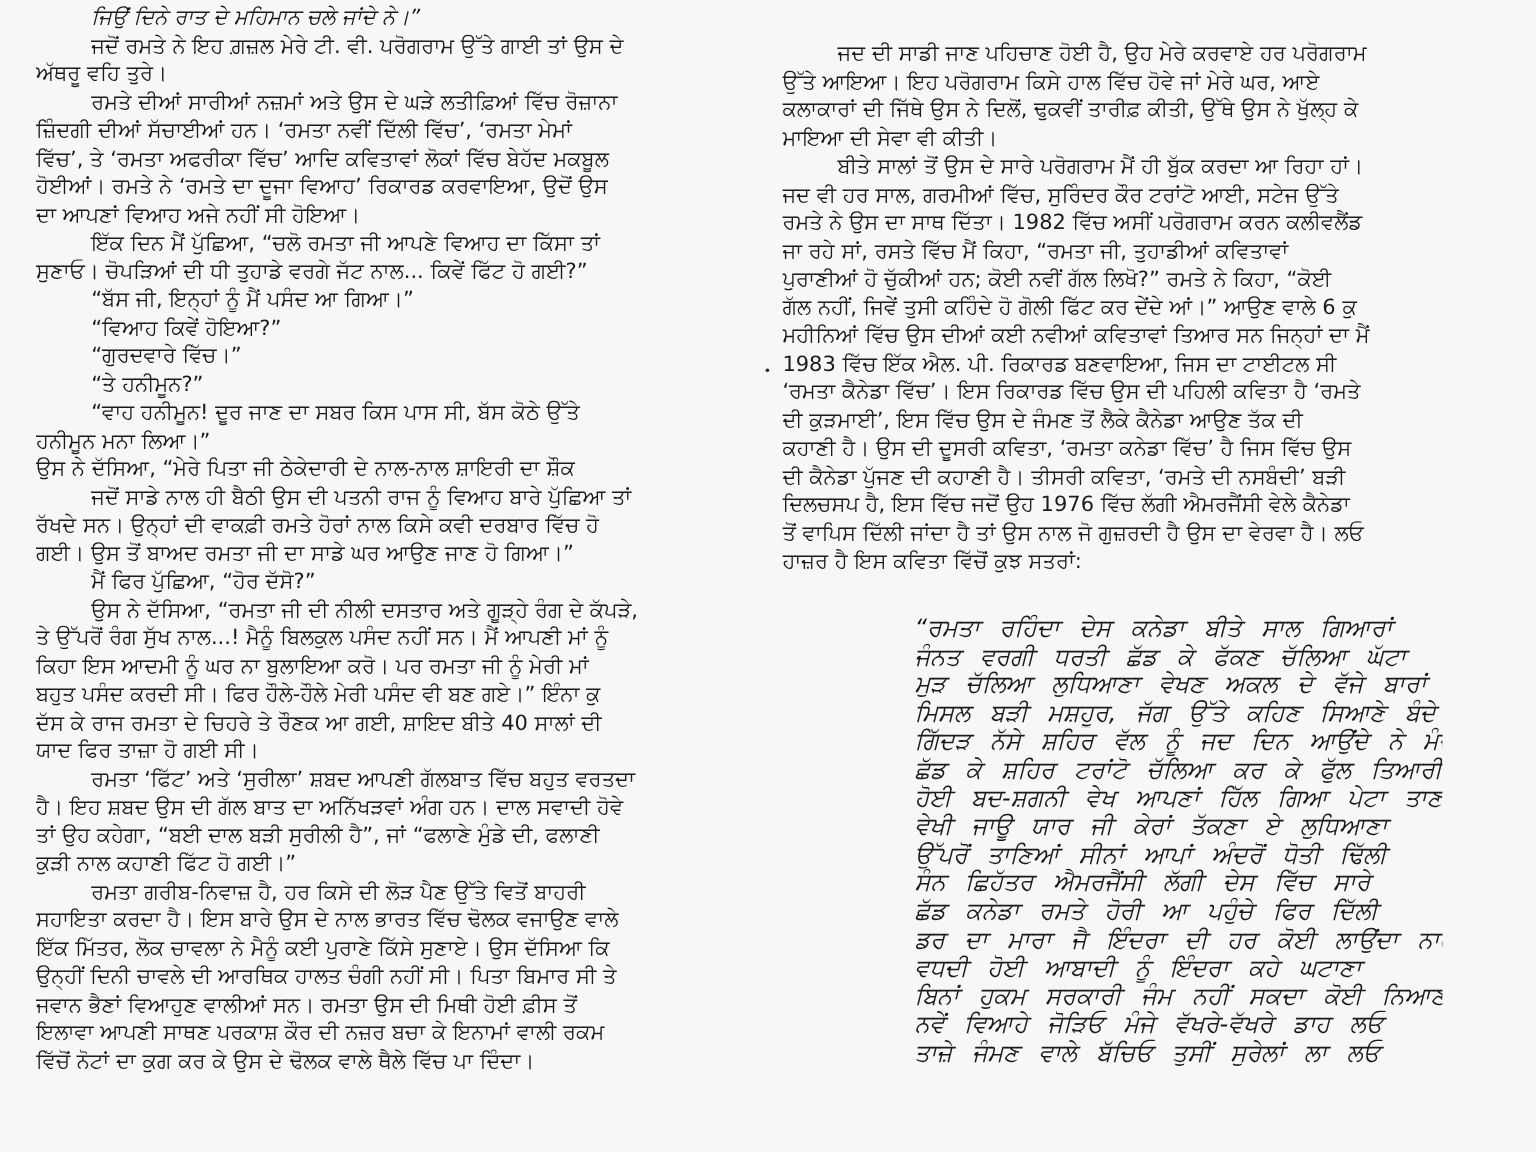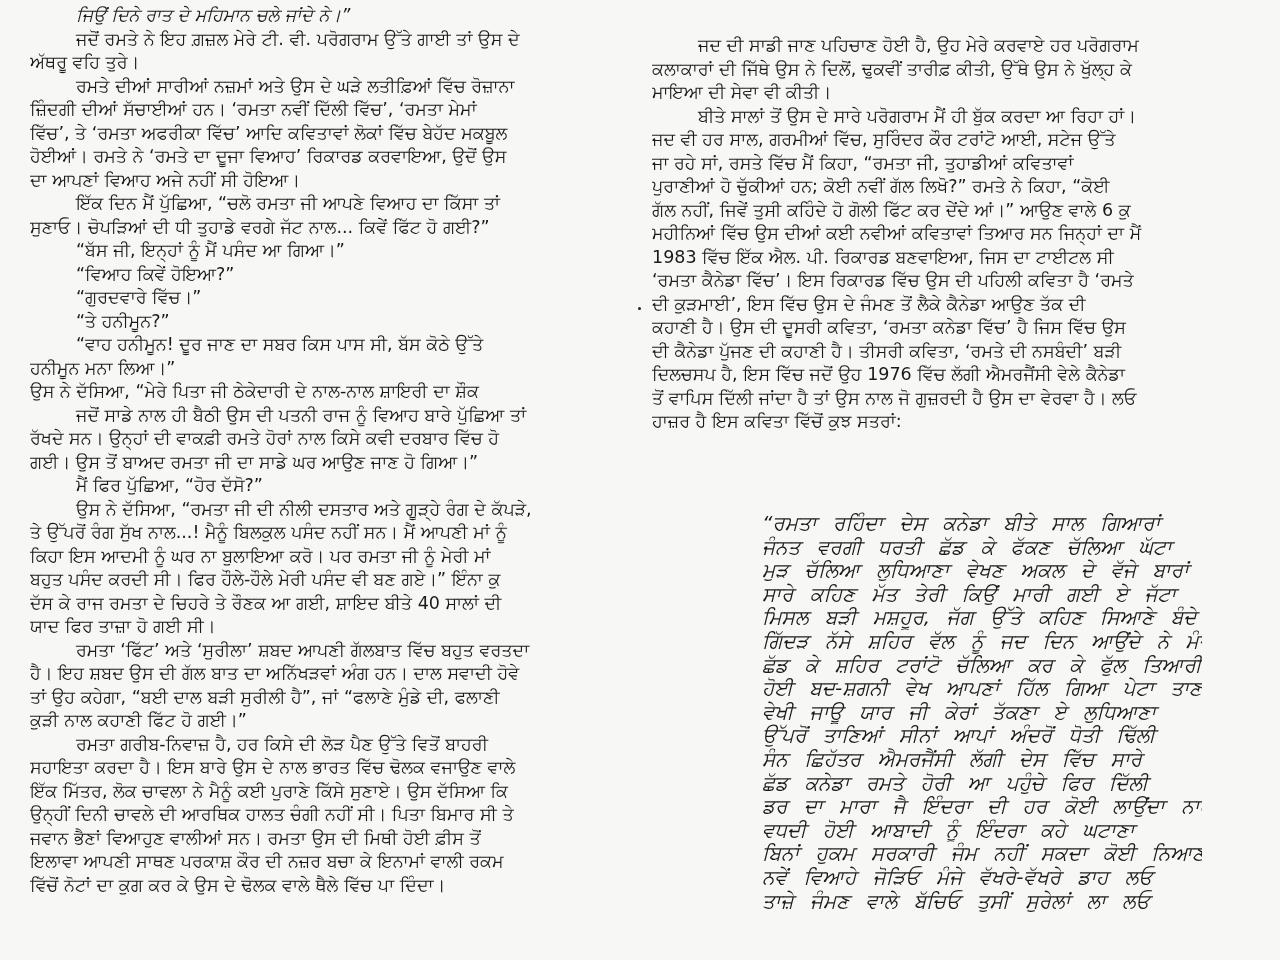--- a/index.html
+++ b/index.html
@@ -67,42 +67,43 @@
       <span class="line indent">ਰਮਤਾ ਗਰੀਬ-ਨਿਵਾਜ਼ ਹੈ, ਹਰ ਕਿਸੇ ਦੀ ਲੋੜ ਪੈਣ ਉੱਤੇ ਵਿਤੋਂ ਬਾਹਰੀ</span>
       <span class="line">ਸਹਾਇਤਾ ਕਰਦਾ ਹੈ। ਇਸ ਬਾਰੇ ਉਸ ਦੇ ਨਾਲ ਭਾਰਤ ਵਿੱਚ ਢੋਲਕ ਵਜਾਉਣ ਵਾਲੇ</span>
       <span class="line">ਇੱਕ ਮਿੱਤਰ, ਲੋਕ ਚਾਵਲਾ ਨੇ ਮੈਨੂੰ ਕਈ ਪੁਰਾਣੇ ਕਿੱਸੇ ਸੁਣਾਏ। ਉਸ ਦੱਸਿਆ ਕਿ</span>
       <span class="line">ਉਨ੍ਹੀਂ ਦਿਨੀ ਚਾਵਲੇ ਦੀ ਆਰਥਿਕ ਹਾਲਤ ਚੰਗੀ ਨਹੀਂ ਸੀ। ਪਿਤਾ ਬਿਮਾਰ ਸੀ ਤੇ</span>
       <span class="line">ਜਵਾਨ ਭੈਣਾਂ ਵਿਆਹੁਣ ਵਾਲੀਆਂ ਸਨ। ਰਮਤਾ ਉਸ ਦੀ ਮਿਥੀ ਹੋਈ ਫ਼ੀਸ ਤੋਂ</span>
       <span class="line">ਇਲਾਵਾ ਆਪਣੀ ਸਾਥਣ ਪਰਕਾਸ਼ ਕੌਰ ਦੀ ਨਜ਼ਰ ਬਚਾ ਕੇ ਇਨਾਮਾਂ ਵਾਲੀ ਰਕਮ</span>
       <span class="line">ਵਿੱਚੋਂ ਨੋਟਾਂ ਦਾ ਕੁਗ ਕਰ ਕੇ ਉਸ ਦੇ ਢੋਲਕ ਵਾਲੇ ਥੈਲੇ ਵਿੱਚ ਪਾ ਦਿੰਦਾ।</span>
     </div>
   <div class="col col-right" id="right-col">
       <span class="line indent">ਜਦ ਦੀ ਸਾਡੀ ਜਾਣ ਪਹਿਚਾਣ ਹੋਈ ਹੈ, ਉਹ ਮੇਰੇ ਕਰਵਾਏ ਹਰ ਪਰੋਗਰਾਮ</span>
+      <span class="line">ਉੱਤੇ ਆਇਆ। ਇਹ ਪਰੋਗਰਾਮ ਕਿਸੇ ਹਾਲ ਵਿੱਚ ਹੋਵੇ ਜਾਂ ਮੇਰੇ ਘਰ, ਆਏ</span>
       <span class="line">ਕਲਾਕਾਰਾਂ ਦੀ ਜਿੱਥੇ ਉਸ ਨੇ ਦਿਲੋਂ, ਢੁਕਵੀਂ ਤਾਰੀਫ਼ ਕੀਤੀ, ਉੱਥੇ ਉਸ ਨੇ ਖੁੱਲ੍ਹ ਕੇ</span>
       <span class="line">ਮਾਇਆ ਦੀ ਸੇਵਾ ਵੀ ਕੀਤੀ।</span>
       <span class="line indent">ਬੀਤੇ ਸਾਲਾਂ ਤੋਂ ਉਸ ਦੇ ਸਾਰੇ ਪਰੋਗਰਾਮ ਮੈਂ ਹੀ ਬੁੱਕ ਕਰਦਾ ਆ ਰਿਹਾ ਹਾਂ।</span>
       <span class="line">ਜਦ ਵੀ ਹਰ ਸਾਲ, ਗਰਮੀਆਂ ਵਿੱਚ, ਸੁਰਿੰਦਰ ਕੌਰ ਟਰਾਂਟੋ ਆਈ, ਸਟੇਜ ਉੱਤੇ</span>
+      <span class="line">ਰਮਤੇ ਨੇ ਉਸ ਦਾ ਸਾਥ ਦਿੱਤਾ। 1982 ਵਿੱਚ ਅਸੀਂ ਪਰੋਗਰਾਮ ਕਰਨ ਕਲੀਵਲੈਂਡ</span>
       <span class="line">ਜਾ ਰਹੇ ਸਾਂ, ਰਸਤੇ ਵਿੱਚ ਮੈਂ ਕਿਹਾ, “ਰਮਤਾ ਜੀ, ਤੁਹਾਡੀਆਂ ਕਵਿਤਾਵਾਂ</span>
       <span class="line">ਪੁਰਾਣੀਆਂ ਹੋ ਚੁੱਕੀਆਂ ਹਨ; ਕੋਈ ਨਵੀਂ ਗੱਲ ਲਿਖੋ?” ਰਮਤੇ ਨੇ ਕਿਹਾ, “ਕੋਈ</span>
       <span class="line">ਗੱਲ ਨਹੀਂ, ਜਿਵੇਂ ਤੁਸੀ ਕਹਿੰਦੇ ਹੋ ਗੋਲੀ ਫਿੱਟ ਕਰ ਦੇਂਦੇ ਆਂ।” ਆਉਣ ਵਾਲੇ 6 ਕੁ</span>
       <span class="line">ਮਹੀਨਿਆਂ ਵਿੱਚ ਉਸ ਦੀਆਂ ਕਈ ਨਵੀਆਂ ਕਵਿਤਾਵਾਂ ਤਿਆਰ ਸਨ ਜਿਨ੍ਹਾਂ ਦਾ ਮੈਂ</span>
       <span class="line">1983 ਵਿੱਚ ਇੱਕ ਐਲ. ਪੀ. ਰਿਕਾਰਡ ਬਣਵਾਇਆ, ਜਿਸ ਦਾ ਟਾਈਟਲ ਸੀ</span>
       <span class="line">‘ਰਮਤਾ ਕੈਨੇਡਾ ਵਿੱਚ’। ਇਸ ਰਿਕਾਰਡ ਵਿੱਚ ਉਸ ਦੀ ਪਹਿਲੀ ਕਵਿਤਾ ਹੈ ‘ਰਮਤੇ</span>
       <span class="line">ਦੀ ਕੁੜਮਾਈ’, ਇਸ ਵਿੱਚ ਉਸ ਦੇ ਜੰਮਣ ਤੋਂ ਲੈਕੇ ਕੈਨੇਡਾ ਆਉਣ ਤੱਕ ਦੀ</span>
       <span class="line">ਕਹਾਣੀ ਹੈ। ਉਸ ਦੀ ਦੂਸਰੀ ਕਵਿਤਾ, ‘ਰਮਤਾ ਕਨੇਡਾ ਵਿੱਚ’ ਹੈ ਜਿਸ ਵਿੱਚ ਉਸ</span>
       <span class="line">ਦੀ ਕੈਨੇਡਾ ਪੁੱਜਣ ਦੀ ਕਹਾਣੀ ਹੈ। ਤੀਸਰੀ ਕਵਿਤਾ, ‘ਰਮਤੇ ਦੀ ਨਸਬੰਦੀ’ ਬੜੀ</span>
       <span class="line">ਦਿਲਚਸਪ ਹੈ, ਇਸ ਵਿੱਚ ਜਦੋਂ ਉਹ 1976 ਵਿੱਚ ਲੱਗੀ ਐਮਰਜੈਂਸੀ ਵੇਲੇ ਕੈਨੇਡਾ</span>
       <span class="line">ਤੋਂ ਵਾਪਿਸ ਦਿੱਲੀ ਜਾਂਦਾ ਹੈ ਤਾਂ ਉਸ ਨਾਲ ਜੋ ਗੁਜ਼ਰਦੀ ਹੈ ਉਸ ਦਾ ਵੇਰਵਾ ਹੈ। ਲਓ</span>
       <span class="line">ਹਾਜ਼ਰ ਹੈ ਇਸ ਕਵਿਤਾ ਵਿੱਚੋਂ ਕੁਝ ਸਤਰਾਂ:</span>
     </div>
   <div class="poem" id="poem">
       <span class="pline">“ਰਮਤਾ ਰਹਿੰਦਾ ਦੇਸ ਕਨੇਡਾ ਬੀਤੇ ਸਾਲ ਗਿਆਰਾਂ</span>
       <span class="pline">ਜੰਨਤ ਵਰਗੀ ਧਰਤੀ ਛੱਡ ਕੇ ਫੱਕਣ ਚੱਲਿਆ ਘੱਟਾ</span>
       <span class="pline">ਮੁੜ ਚੱਲਿਆ ਲੁਧਿਆਣਾ ਵੇਖਣ ਅਕਲ ਦੇ ਵੱਜੇ ਬਾਰਾਂ</span>
-      <span class="pline">ਸਾਰੇ ਕਹਿਣ ਮੱਤ ਤੇਰੀ ਕਿਉਂ ਮਾਰੀ ਗਈ ਏ ਜੱਟਾ</span>
       <span class="pline">ਮਿਸਲ ਬੜੀ ਮਸ਼ਹੂਰ, ਜੱਗ ਉੱਤੇ ਕਹਿਣ ਸਿਆਣੇ ਬੰਦੇ</span>
       <span class="pline">ਗਿੱਦੜ ਨੱਸੇ ਸ਼ਹਿਰ ਵੱਲ ਨੂੰ ਜਦ ਦਿਨ ਆਉਂਦੇ ਨੇ ਮੰਦੇ</span>
       <span class="pline">ਛੱਡ ਕੇ ਸ਼ਹਿਰ ਟਰਾਂਟੋ ਚੱਲਿਆ ਕਰ ਕੇ ਫੁੱਲ ਤਿਆਰੀ</span>
       <span class="pline">ਹੋਈ ਬਦ-ਸ਼ਗਨੀ ਵੇਖ ਆਪਣਾਂ ਹਿੱਲ ਗਿਆ ਪੇਟਾ ਤਾਣਾ</span>
       <span class="pline">ਵੇਖੀ ਜਾਊ ਯਾਰ ਜੀ ਕੇਰਾਂ ਤੱਕਣਾ ਏ ਲੁਧਿਆਣਾ</span>
       <span class="pline">ਉੱਪਰੋਂ ਤਾਣਿਆਂ ਸੀਨਾਂ ਆਪਾਂ ਅੰਦਰੋਂ ਧੋਤੀ ਢਿੱਲੀ</span>
       <span class="pline">ਸੰਨ ਛਿਹੱਤਰ ਐਮਰਜੈਂਸੀ ਲੱਗੀ ਦੇਸ ਵਿੱਚ ਸਾਰੇ</span>
       <span class="pline">ਛੱਡ ਕਨੇਡਾ ਰਮਤੇ ਹੋਰੀ ਆ ਪਹੁੰਚੇ ਫਿਰ ਦਿੱਲੀ</span>
       <span class="pline">ਡਰ ਦਾ ਮਾਰਾ ਜੈ ਇੰਦਰਾ ਦੀ ਹਰ ਕੋਈ ਲਾਉਂਦਾ ਨਾਹਰੇ</span>
       <span class="pline">ਵਧਦੀ ਹੋਈ ਆਬਾਦੀ ਨੂੰ ਇੰਦਰਾ ਕਹੇ ਘਟਾਣਾ</span>

